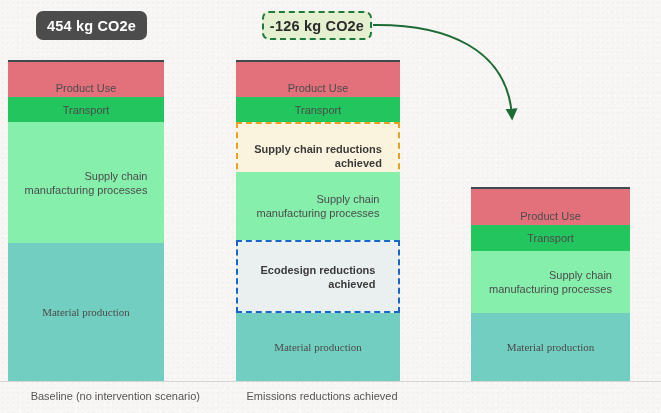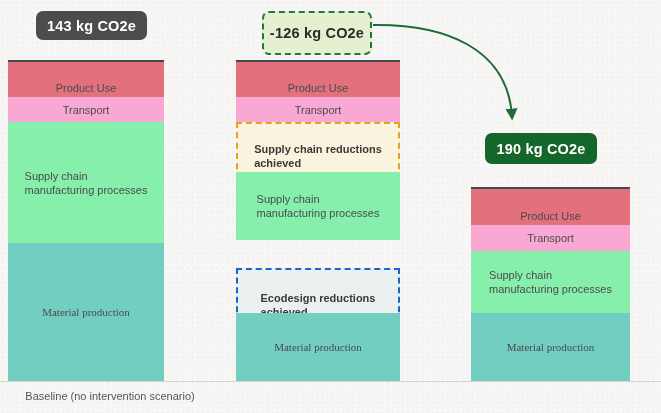--- a/index.html
+++ b/index.html
@@ -46,21 +46,21 @@
   .badge-baseline {
     left: 36px;  top: 11px;
     width: 111px; height: 29px;
     background: #4c4c4c;
     color: #ffffff;
     border-radius: 7px;
     font-size: 14.5px;
   }
   .badge-reduction {
     left: 262px; top: 11px;
-    width: 110px; height: 44px;
+    width: 110px; height: 29px;
     background: #e4f0d0;
     color: #2b2b2b;
     border: 2px dashed #1f7a3d;
     border-radius: 7px;
     font-size: 14.5px;
   }
   .badge-result {
     left: 485px; top: 133px;
     width: 112px; height: 31px;
     background: #15662b;
@@ -85,21 +85,21 @@
     box-sizing: border-box;
   }
   .seg {
     position: absolute;
     box-sizing: border-box;
     left: 0;
     right: 0;
     display: flex;
     align-items: center;
     justify-content: center;
-    text-align: left;
+    text-align: right;
     color: #4b4b4b;
     font-size: 11px;
     line-height: 14px;
     padding: 0 4px;
   }
   .seg .seg-label { pointer-events: none; white-space: pre-line; }
 
   .seg-topline {
     position: absolute;
     left: 0; right: 0;
@@ -109,21 +109,21 @@
 
   .seg-eol {
     color: #585858;
     font-size: 11px;
     justify-content: center;
     align-items: flex-start;
   }
 
   .c-eol      { background: transparent; }
   .c-product  { background: #e2717c; }
-  .c-transport{ background: #f9a8d4; }
+  .c-transport{ background: #22c55e; }
   .c-supply   { background: #86efac; }
   .c-material { background: #73cec2; font-family: Liberation Serif, serif; }
 
   .c-scr {
     background: #faf3dd;
     border: 2px dashed #e8a020;
     color: #3a3a3a;
     font-weight: bold;
   }
   .c-eco {
@@ -143,36 +143,35 @@
     background: #d5d5d2;
   }
   .cat-label {
     position: absolute;
     top: 390px;
     text-align: center;
     font-size: 11px;
     color: #555555;
     white-space: nowrap;
   }
-  .cat-1 { left: 0px;   width: 200px; text-align: center; padding-left: 20px; box-sizing: border-box;}
+  .cat-1 { left: 0px;   width: 200px; text-align: right; padding-left: 20px; box-sizing: border-box;}
   .cat-2 { left: 232px; width: 180px; text-align: center; }
   .cat-3 { left: 455px; width: 195px; text-align: center; }
 </style>
 </head>
 <body>
 
 <div class="paper-bg"></div>
 
 <div class="stage">
 
-  <div class="badge badge-baseline">143 kg CO2e</div>
+  <div class="badge badge-baseline">454 kg CO2e</div>
 
   <div class="badge badge-reduction">-126 kg CO2e</div>
 
-  <div class="badge badge-result">190 kg CO2e</div>
 
   <svg class="arrow-svg" viewBox="0 0 200 125">
     <defs>
       <marker id="arrowhead" markerWidth="7" markerHeight="7" refX="4.2" refY="3" orient="auto">
         <path d="M0,0 L6,3 L0,6 z" fill="#1f6b35"></path>
       </marker>
     </defs>
     <path d="M13,13 C85,12 148,36 152,105" fill="none" stroke="#1f6b35" stroke-width="2" marker-end="url(#arrowhead)"></path>
   </svg>
 
@@ -208,21 +207,21 @@
       <span class="seg-label">Transport</span>
     </div>
     <div class="seg c-scr" style="top:62px; height:68px;">
       <span class="seg-label">Supply chain reductions
 achieved</span>
     </div>
     <div class="seg c-supply" style="top:112px; height:68px;">
       <span class="seg-label">Supply chain
 manufacturing processes</span>
     </div>
-    <div class="seg c-eco" style="top:180px; height:73px;margin-top:28px;">
+    <div class="seg c-eco" style="top:180px; height:73px;">
       <span class="seg-label">Ecodesign reductions
 achieved</span>
     </div>
     <div class="seg c-material" style="top:253px; height:68px;">
       <span class="seg-label">Material production</span>
     </div>
   </div>
 
   <div class="bar" style="left:471px; top:187px; width:159px; height:194px;">
     <div class="seg-topline"></div>
@@ -240,14 +239,15 @@
 manufacturing processes</span>
     </div>
     <div class="seg c-material" style="top:126px; height:68px;">
       <span class="seg-label">Material production</span>
     </div>
   </div>
 
   <div class="axis-line"></div>
 
   <div class="cat-label cat-1">Baseline (no intervention scenario)</div>
+  <div class="cat-label cat-2">Emissions reductions achieved</div>
 
 </div>
 
 </body></html>

